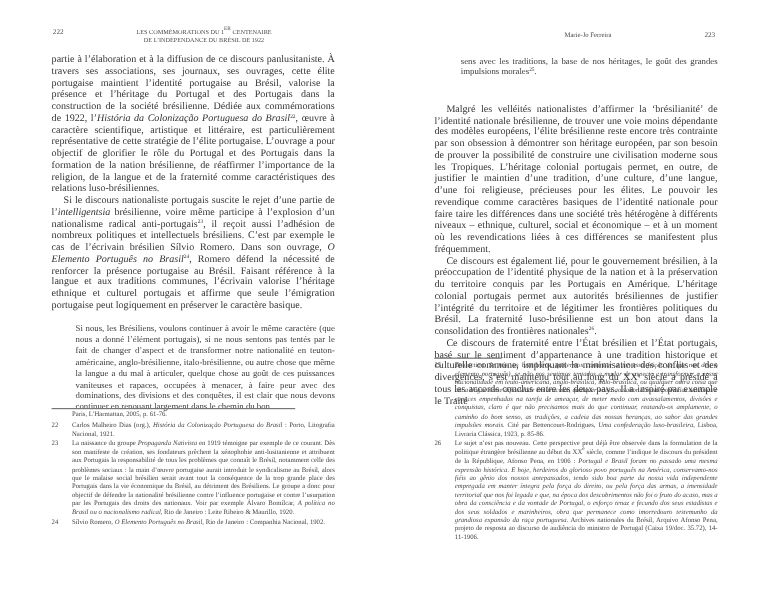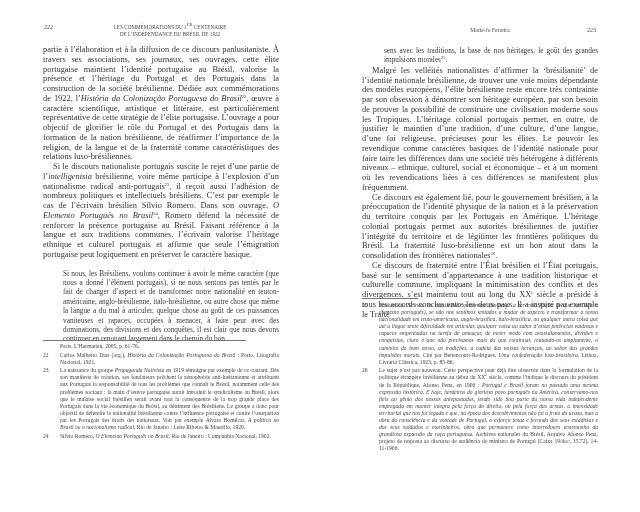--- a/index.html
+++ b/index.html
@@ -19,21 +19,21 @@
 
   .body-text {
     position: absolute; font-size: 8.4px; line-height: 9.75px;
     text-align: justify; hyphens: auto; color: #333;
   }
   .left .body-text { left: 43px; width: 236px; top: 45px; }
   .right .body-text { left: 42px; width: 236px; top: 46px; }
 
   .body-text p { margin: 0; text-indent: 10px; }
   .body-text p.noindent { text-indent: 0; }
-  .body-text p.gap-before { margin-top: 1px; }
+  .body-text p.gap-before { margin-top: 21px; }
   .blockquote {
     font-size: 7.3px; line-height: 9.4px; text-align: justify;
     margin: 9px 0 0 20px; color: #3a3a3a;
   }
   .right .blockquote { margin: 0 0 0 22px; }
   i, em { font-style: italic; margin-top: 33px; }
   sup { font-size: 4.5px; vertical-align: 3px; line-height: 0; }
 
   .fn-rule { position: absolute; height: 0; border-top: 1px solid #777; }
   .left .fn-rule { left: 43px; top: 340px; width: 203px; }

